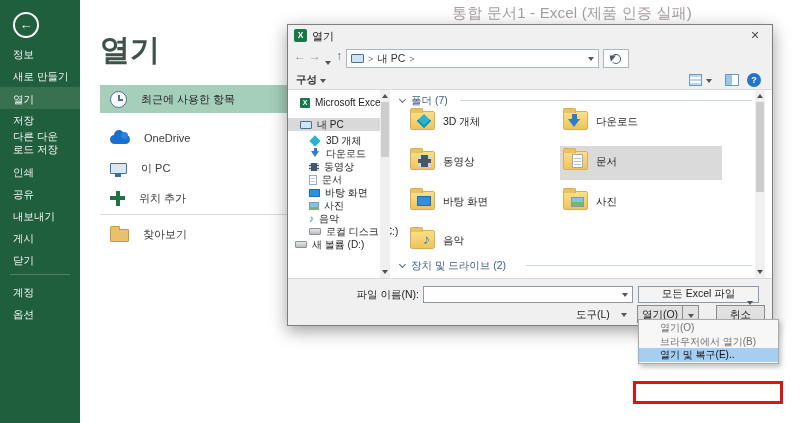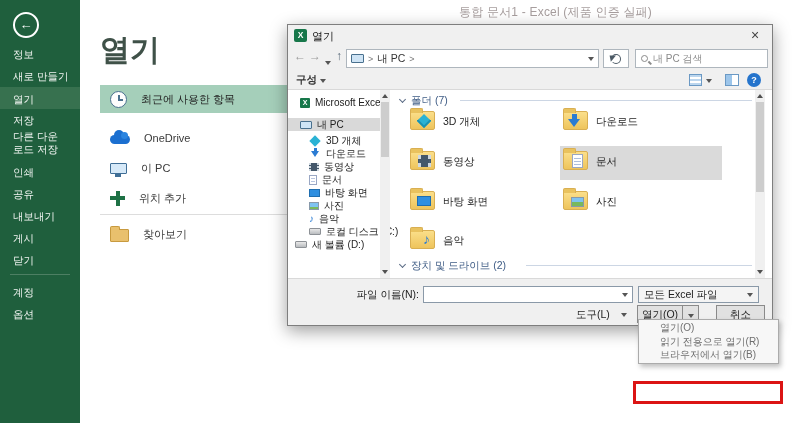--- a/index.html
+++ b/index.html
@@ -1,21 +1,21 @@
 <!DOCTYPE html>
 <html><head>
 <meta charset="utf-8">
 <style>
   *{margin:0;padding:0;box-sizing:border-box;}
   html,body{width:800px;height:423px;overflow:hidden;}
   body{font-family:"Liberation Sans","DejaVu Sans",sans-serif;background:#fff;position:relative;color:#222;}
   .abs{position:absolute;}
 
   
-  .win-title{left:452px;top:4px;font-size:12px;color:#a79e9e;letter-spacing:.2px;margin-left:7px;}
+  .win-title{left:452px;top:4px;font-size:15px;color:#a79e9e;letter-spacing:.2px;}
 
   
   .sidebar{left:0;top:0;width:80px;height:423px;background:#1f5f3d;z-index:1;}
   .back-btn{position:absolute;left:13px;top:12px;width:26px;height:26px;border:2px solid #fff;border-radius:50%;color:#fff;text-align:center;line-height:22px;font-size:13px;cursor:pointer;}
   .back-btn::after{content:"←";}
   .sb-item{position:absolute;left:0;width:80px;padding-left:13px;color:#f0f4f1;font-size:10.5px;line-height:16px;cursor:pointer;}
   .sb-item.sel{background:#37714f;padding-top:4px;height:22px;}
   .sb-div{position:absolute;left:10px;width:60px;border-top:1px solid #4d7f63;}
 
   
@@ -120,21 +120,21 @@
   .ov-doc::after{content:"";position:absolute;left:1px;top:3px;right:1px;height:7px;background:repeating-linear-gradient(180deg,#aebfdd 0 1px,#fff 1px 3px);}
   .ov-mon{right:3px;bottom:3px;width:14px;height:10px;background:#2f8fe0;border:1px solid #1f6eb0;}
   .ov-pic{right:3px;bottom:2px;width:13px;height:10px;border:1px solid #8899aa;background:linear-gradient(180deg,#7fc3f0 0 55%,#79b95c 55%);}
   .ov-note{right:4px;bottom:1px;color:#2b7cd3;font-size:14px;font-weight:bold;}
   .ov-note::after{content:"♪";}
 
   
   .file-lbl{position:absolute;left:51px;top:263px;width:80px;text-align:right;color:#222;}
   .fname{position:absolute;left:135px;top:261px;width:210px;height:17px;border:1px solid #8a99a8;background:#fff;font-size:10.5px;padding:0 16px 0 4px;font-family:inherit;}
   .fname-chev{position:absolute;left:334px;top:268px;}
-  .ftype{position:absolute;left:350px;top:261px;width:121px;height:17px;border:1px solid #8a99a8;background:#f4f4f4;display:flex;align-items:center;padding:0 5px;cursor:pointer;}
+  .ftype{position:absolute;left:350px;top:261px;width:121px;height:17px;border:1px solid #8a99a8;background:#f4f4f4;display:flex;align-items:center;padding:0 5px;cursor:pointer;flex-direction:column;}
   .ftype .chev-d{margin-left:auto;}
   .tools-lbl{position:absolute;left:288px;top:283px;color:#222;cursor:pointer;}
   .tools-chev{position:absolute;left:333px;top:288px;}
   .btn{position:absolute;top:280px;height:18px;background:#e1e1e1;border:1px solid #8a8a8a;text-align:center;font-size:10.5px;color:#222;cursor:pointer;line-height:16px;}
   .btn-open{left:349px;width:45px;border-right:none;}
   .btn-open-arrow{left:394px;width:17px;border-left:1px solid #8a8a8a;}
   .btn-open-arrow .chev-d{margin-top:6px;}
   .btn-cancel{left:428px;width:49px;}
 
   
@@ -205,24 +205,20 @@
     <span class="nav-a" style="left:33px;top:7px"><span class="chev-d"></span></span>
     <span class="nav-a up" style="left:44px">↑</span>
     <div class="box addr-box">
       <span class="addr-pc"></span>
       <span class="addr-sep">&gt;</span>
       <span class="addr-txt">내 PC</span>
       <span class="addr-sep">&gt;</span>
       <span class="addr-chev chev-d"></span>
     </div>
     <div class="box refresh-box"><span class="refresh"></span></div>
-    <div class="box search-box">
-      <span class="mag"></span>
-      <span class="ph-txt">내 PC 검색</span>
-    </div>
   </div>
 
   <div class="tools-row">
     <span class="org">
       <span>구성</span>
       <span class="chev-d"></span>
     </span>
     <span class="i-views"></span>
     <span class="views-chev chev-d"></span>
     <span class="i-pane"></span>
@@ -355,16 +351,16 @@
 
   <span class="tools-lbl">도구(L)</span>
   <span class="chev-d tools-chev"></span>
   <button class="btn btn-open">열기(O)</button>
   <button class="btn btn-open-arrow"><span class="chev-d"></span></button>
   <button class="btn btn-cancel">취소</button>
 </section>
 
 <div class="abs menu">
   <div class="menu-item">열기(O)</div>
-  <div class="menu-item">읽기 전용으로 열기(R)</div>
   <div class="menu-item">브라우저에서 열기(B)</div>
+  <div class="menu-item hl">열기 및 복구(E)..</div>
 </div>
 <div class="abs red-box"></div>
 
 </body></html>

